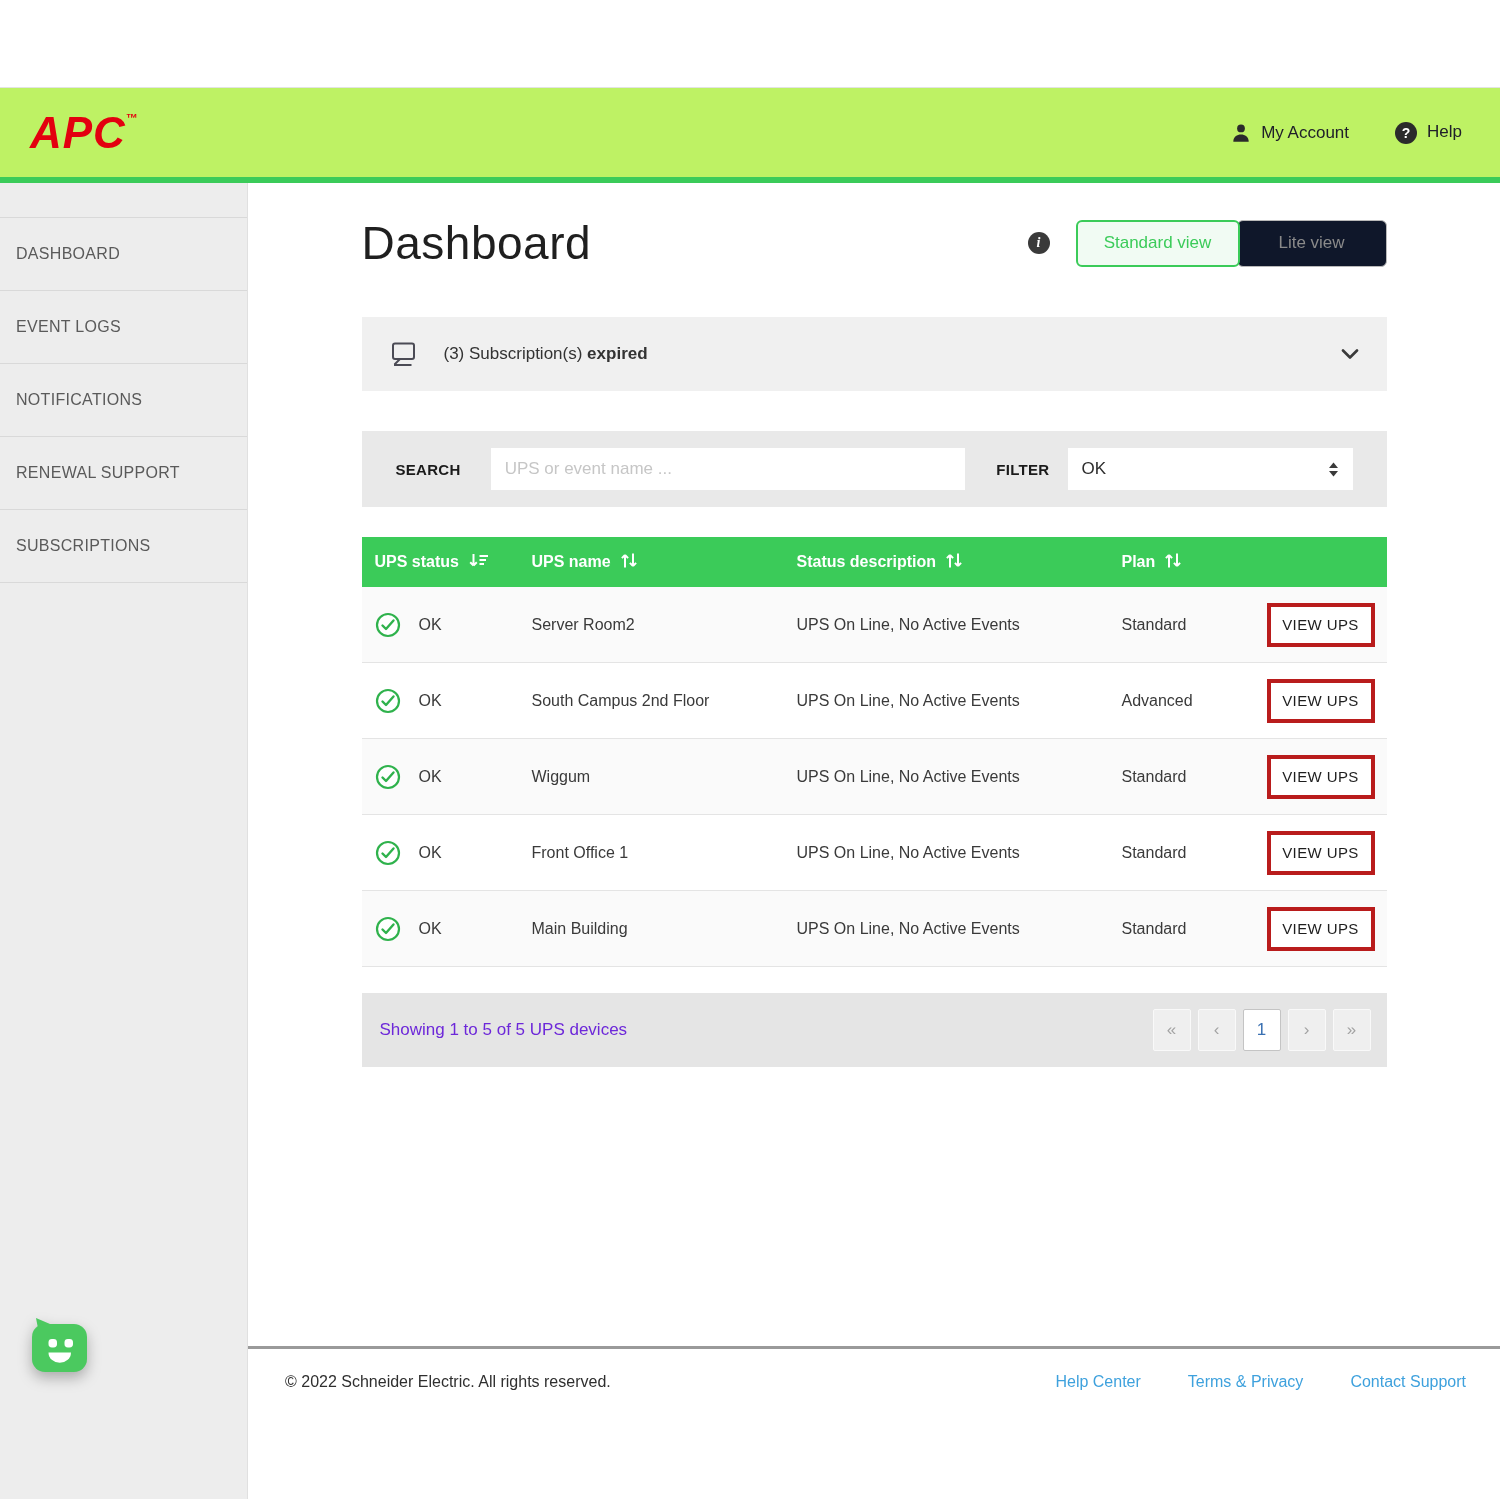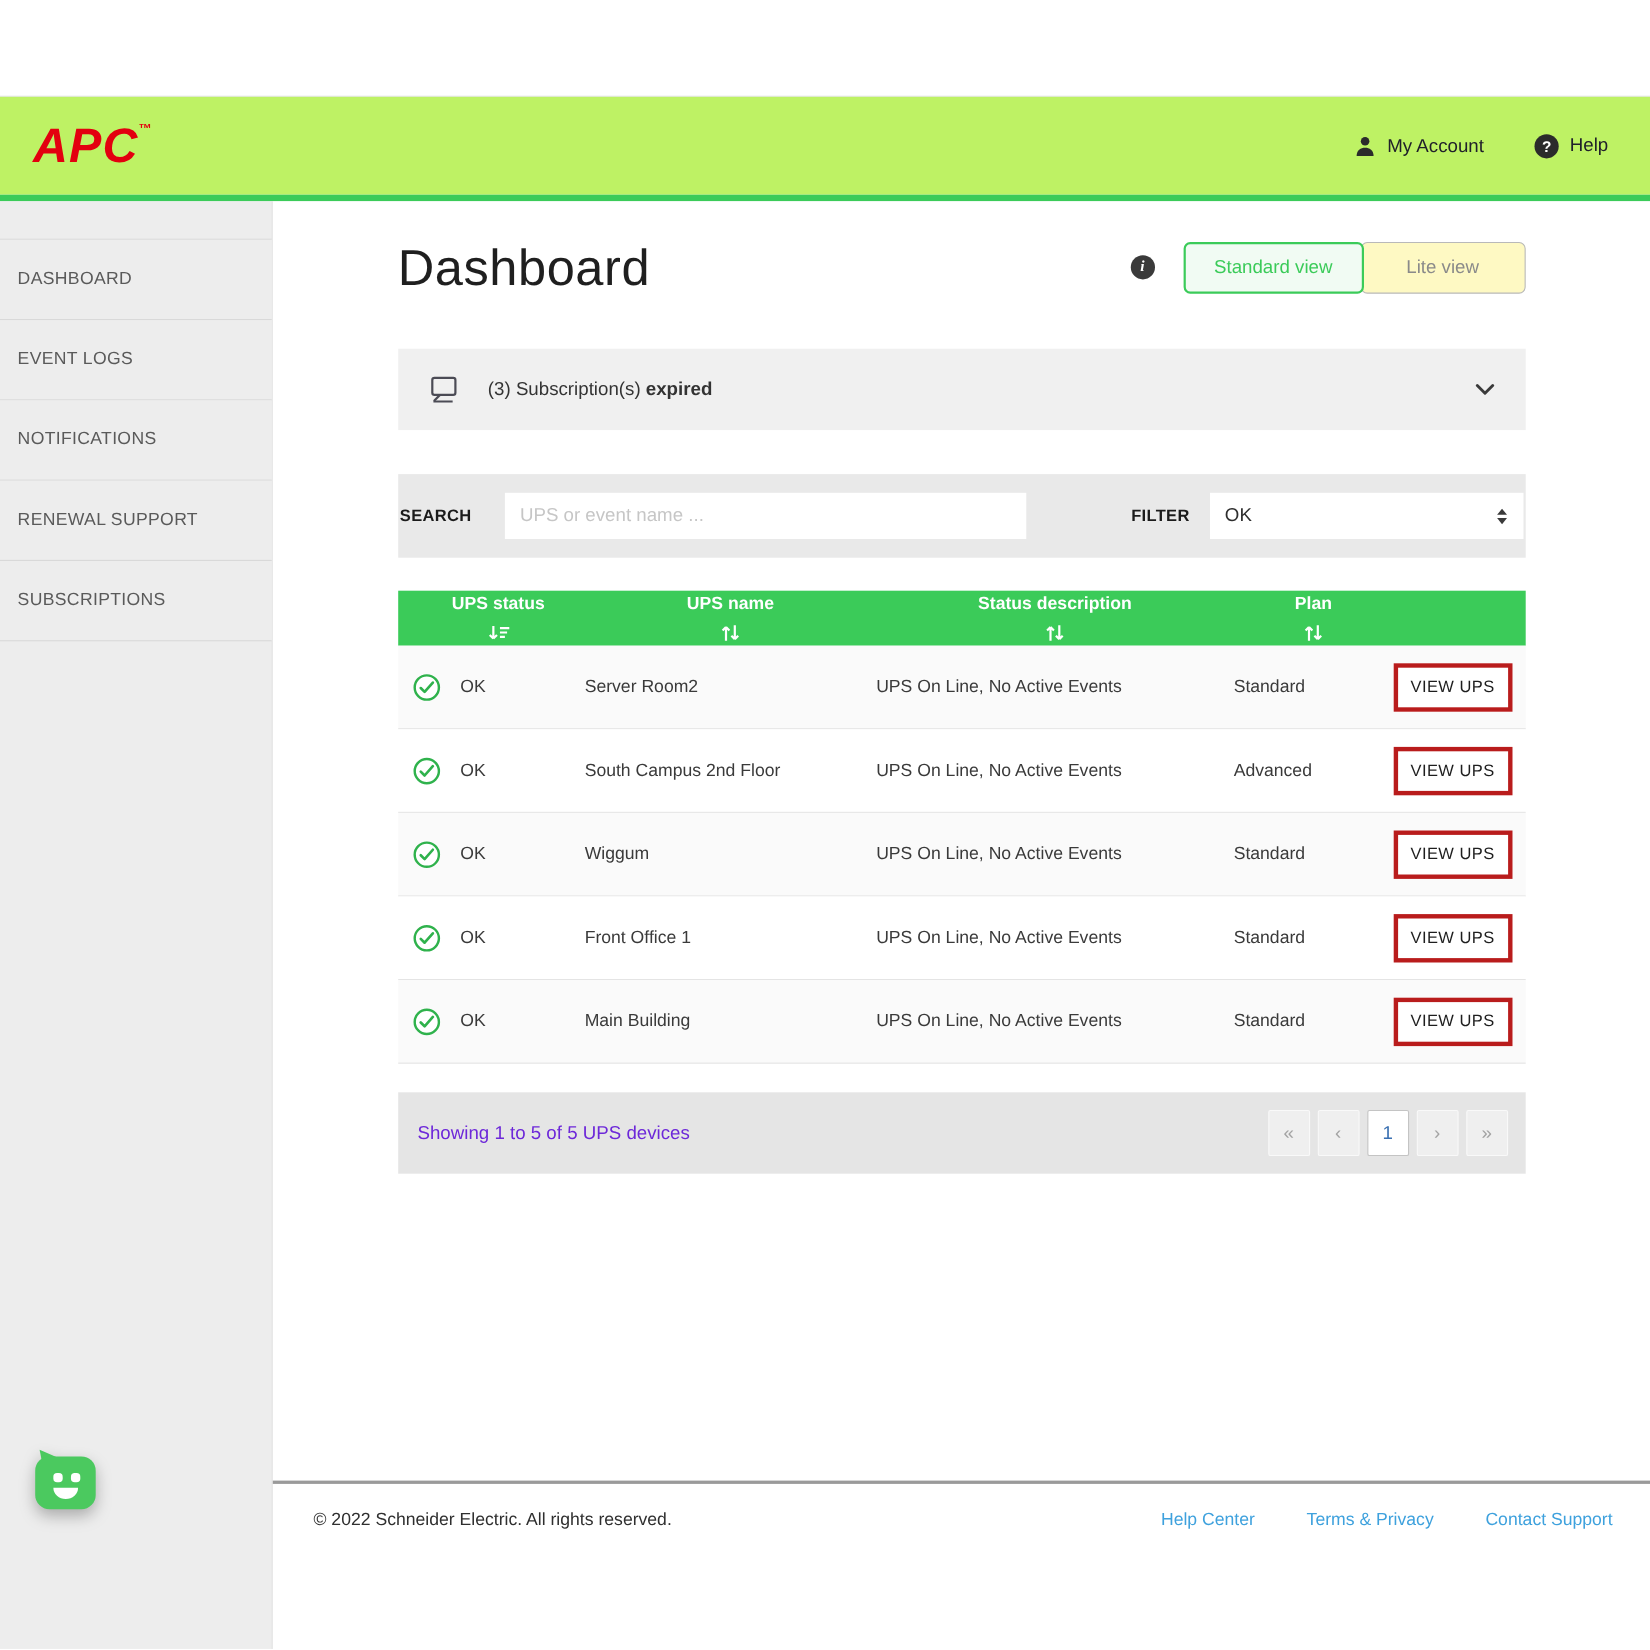--- a/index.html
+++ b/index.html
@@ -44,39 +44,39 @@
   
   .main { flex: 1; display: flex; flex-direction: column; background: #fff; }
   .content { width: 1025px; margin: 0 auto; padding-top: 34px; }
   .title-row { display: flex; align-items: center; justify-content: space-between; height: 52px; }
   h1.page-title { font-size: 46px; font-weight: 400; color: #1f1f1f; letter-spacing: 0.5px; }
   .view-controls { display: flex; align-items: center; }
   .info-badge { margin-right: 26px; background: #3a3a3a; }
   .info-badge i { font-family: "Liberation Serif", serif; font-weight: 700; }
   .btn-view {
     height: 47px; border-radius: 6px; font-size: 17px; display: inline-flex;
-    align-items: center; justify-content: center; cursor: pointer; background: #fef9c3;
+    align-items: center; justify-content: center; cursor: pointer; background: #0f172a;
   }
   .btn-standard {
     width: 164px; border: 2px solid #3bcb59; color: #3bcb59; background: #f1fbf3;
     position: relative; z-index: 2;
   }
   .btn-lite { width: 150px; border: 1px solid #b9b9b9; color: #8a8a8a; margin-left: -3px; }
 
   .banner {
     margin-top: 48px; height: 74px; background: #f0f0f0;
     display: flex; align-items: center; padding: 0 28px; cursor: pointer;
   }
   .banner-text { margin-left: 24px; font-size: 17px; color: #333; }
   .banner-text b { font-weight: 700; }
   .banner-chevron { margin-left: auto; display: flex; }
 
   .searchbar {
     margin-top: 40px; height: 76px; background: #e9e9e9;
-    display: flex; align-items: center; padding: 0 2px;
+    display: flex; align-items: center; padding: 0 34px;
   }
   .bar-label { font-size: 15px; font-weight: 700; color: #1b1b1b; letter-spacing: 0.3px; }
   .search-input {
     width: 474px; height: 42px; border: none; background: #fff; margin-left: 30px;
     font-size: 17px; padding: 0 14px; color: #333; outline: none;
     font-family: "Liberation Sans", sans-serif;
   }
   .search-input::placeholder { color: #c6c6c6; }
   .filter-label { margin-left: auto; }
   .filter-select {
@@ -86,21 +86,21 @@
   }
   .filter-select .arrows { margin-left: auto; display: flex; }
 
   
   .ups-table { margin-top: 30px; }
   .t-head {
     height: 50px; background: #3bcb59; color: #fff;
     display: grid; grid-template-columns: 157px 265px 325px 145px 1fr;
     align-items: center; padding: 0 13px; font-size: 16px; font-weight: 700;
   }
-  .th-cell { display: flex; align-items: center; gap: 9px; cursor: pointer; flex-direction: column; }
+  .th-cell { display: flex; gap: 9px; cursor: pointer; }
   .t-row {
     height: 76px; background: #fff; border-bottom: 1px solid #e4e4e4;
     display: grid; grid-template-columns: 157px 265px 325px 145px 1fr;
     align-items: center; padding: 0 13px; font-size: 16px; color: #3a3a3a;
   }
   .t-row:nth-child(even) { background: #fafafa; }
   .status-cell { display: flex; align-items: center; gap: 18px; }
   .btn-viewups {
     justify-self: end; width: 108px; height: 44px; background: #fff;
     border: 4px solid #b91c1c; font-size: 15px; color: #1e1e1e; letter-spacing: 0.4px;

